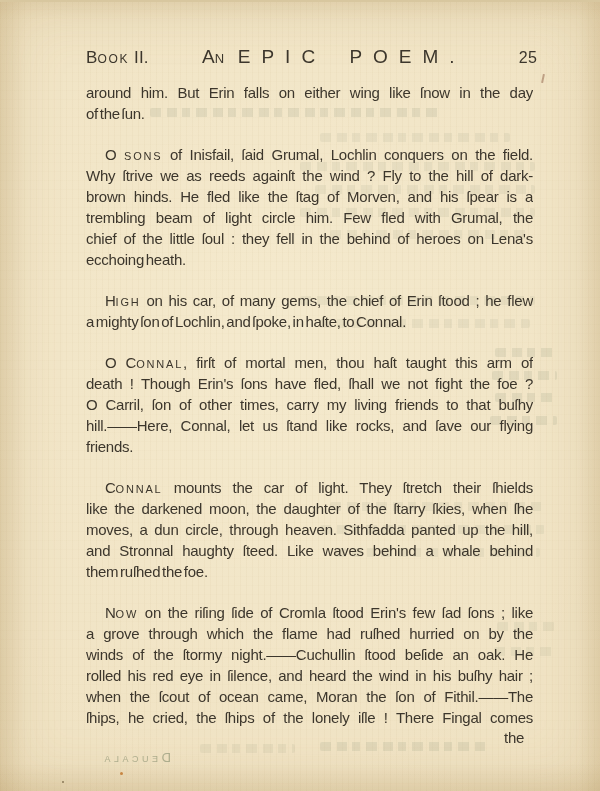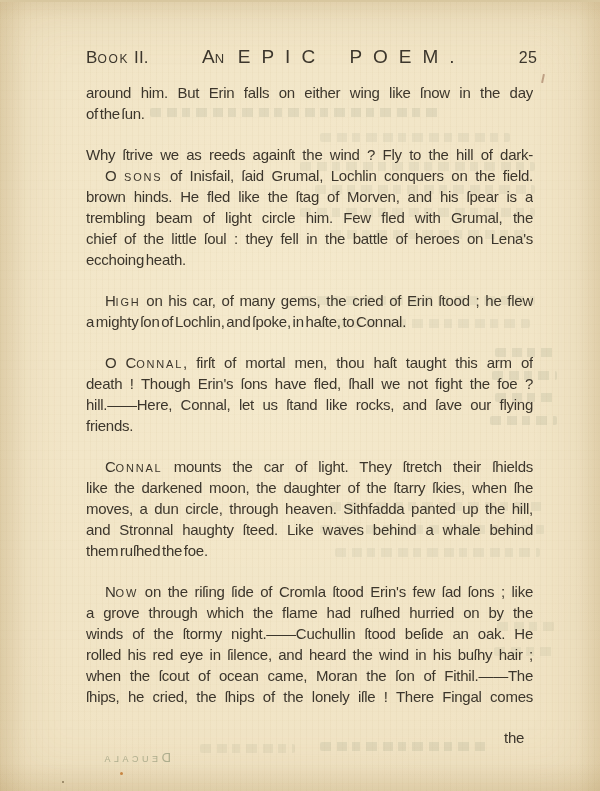--- a/index.html
+++ b/index.html
@@ -113,34 +113,35 @@
     <div class="hcenter"><span>A</span><span class="sc">n</span><span class="wide">EPIC POEM.</span></div>
     <div class="hright">25</div>
   </header>
 
   <main class="text">
       <div class="para">
         <div class="line j"><span>around him. But Erin falls on either wing like ſnow in the day</span></div>
         <div class="line"><span>of the ſun.</span></div>
       </div>
       <div class="para indent">
+        <div class="line j fl"><span>O </span><span class="sc">sons</span><span> of Inisfail, ſaid Grumal, Lochlin conquers on the field.</span></div>
         <div class="line j"><span>Why ſtrive we as reeds againſt the wind ? Fly to the hill of dark-</span></div>
-        <div class="line j fl"><span>O </span><span class="sc">sons</span><span> of Inisfail, ſaid Grumal, Lochlin conquers on the field.</span></div>
         <div class="line j"><span>brown hinds. He fled like the ſtag of Morven, and his ſpear is a</span></div>
         <div class="line j"><span>trembling beam of light circle him. Few fled with Grumal, the</span></div>
-        <div class="line j"><span>chief of the little ſoul : they fell in the battle of heroes on Lena's</span></div>
+        <div class="line j"><span>chief of the little ſoul : they fell in the behind of heroes on Lena's</span></div>
         <div class="line"><span>ecchoing heath.</span></div>
       </div>
       <div class="para indent">
-        <div class="line j fl"><span>H</span><span class="sc">igh</span><span> on his car, of many gems, the cried of Erin ſtood ; he flew</span></div>
+        <div class="line j fl"><span>H</span><span class="sc">igh</span><span> on his car, of many gems, the chief of Erin ſtood ; he flew</span></div>
         <div class="line"><span>a mighty ſon of Lochlin, and ſpoke, in haſte, to Connal.</span></div>
       </div>
       <div class="para indent">
         <div class="line j fl"><span>O C</span><span class="sc">onnal</span><span>, firſt of mortal men, thou haſt taught this arm of</span></div>
         <div class="line j"><span>death ! Though Erin's ſons have fled, ſhall we not fight the foe ?</span></div>
+        <div class="line j"><span>O Carril, ſon of other times, carry my living friends to that buſhy</span></div>
         <div class="line j"><span>hill.——Here, Connal, let us ſtand like rocks, and ſave our flying</span></div>
         <div class="line"><span>friends.</span></div>
       </div>
       <div class="para indent">
         <div class="line j fl"><span>C</span><span class="sc">onnal</span><span> mounts the car of light. They ſtretch their ſhields</span></div>
         <div class="line j"><span>like the darkened moon, the daughter of the ſtarry ſkies, when ſhe</span></div>
         <div class="line j"><span>moves, a dun circle, through heaven. Sithfadda panted up the hill,</span></div>
         <div class="line j"><span>and Stronnal haughty ſteed. Like waves behind a whale behind</span></div>
         <div class="line"><span>them ruſhed the foe.</span></div>
       </div>

